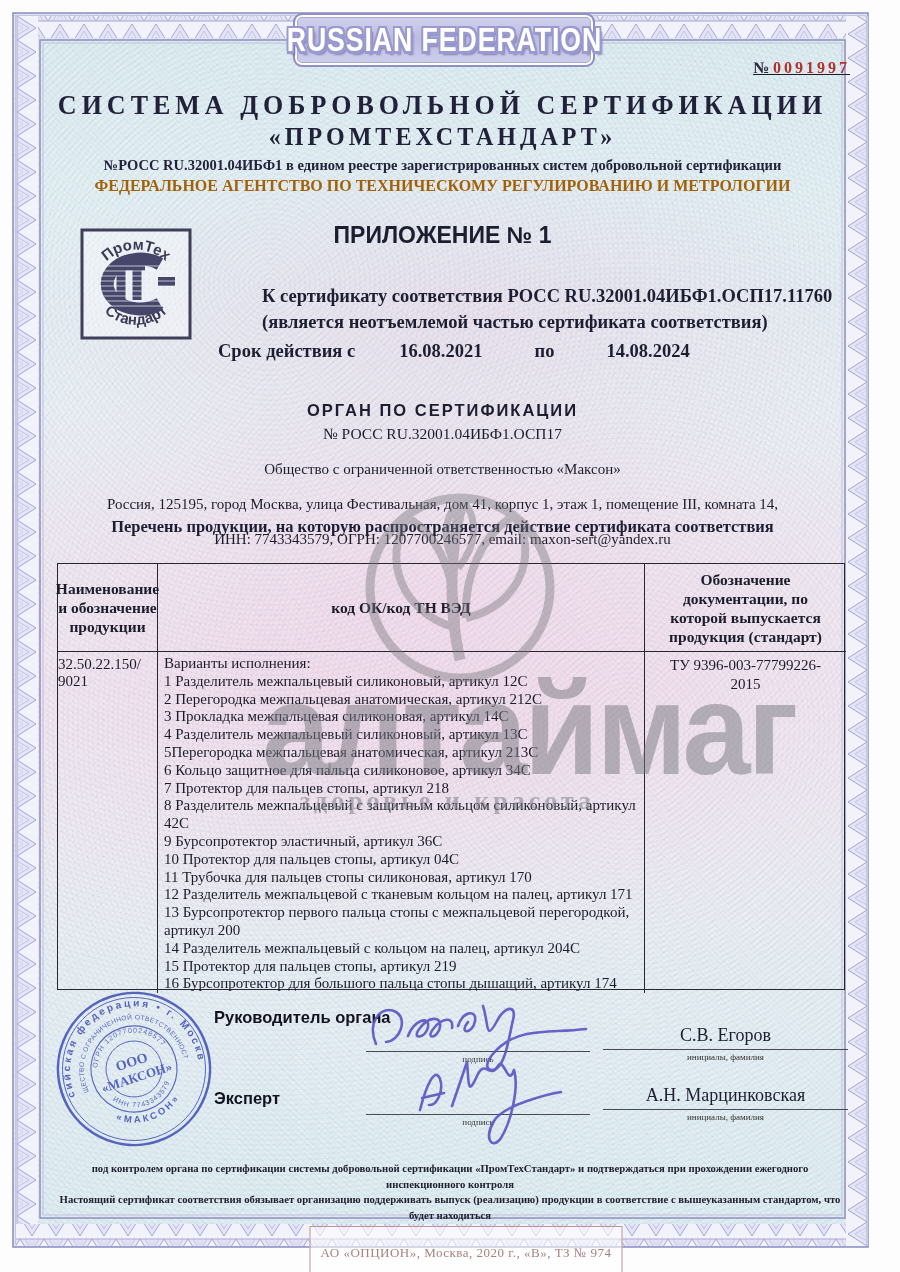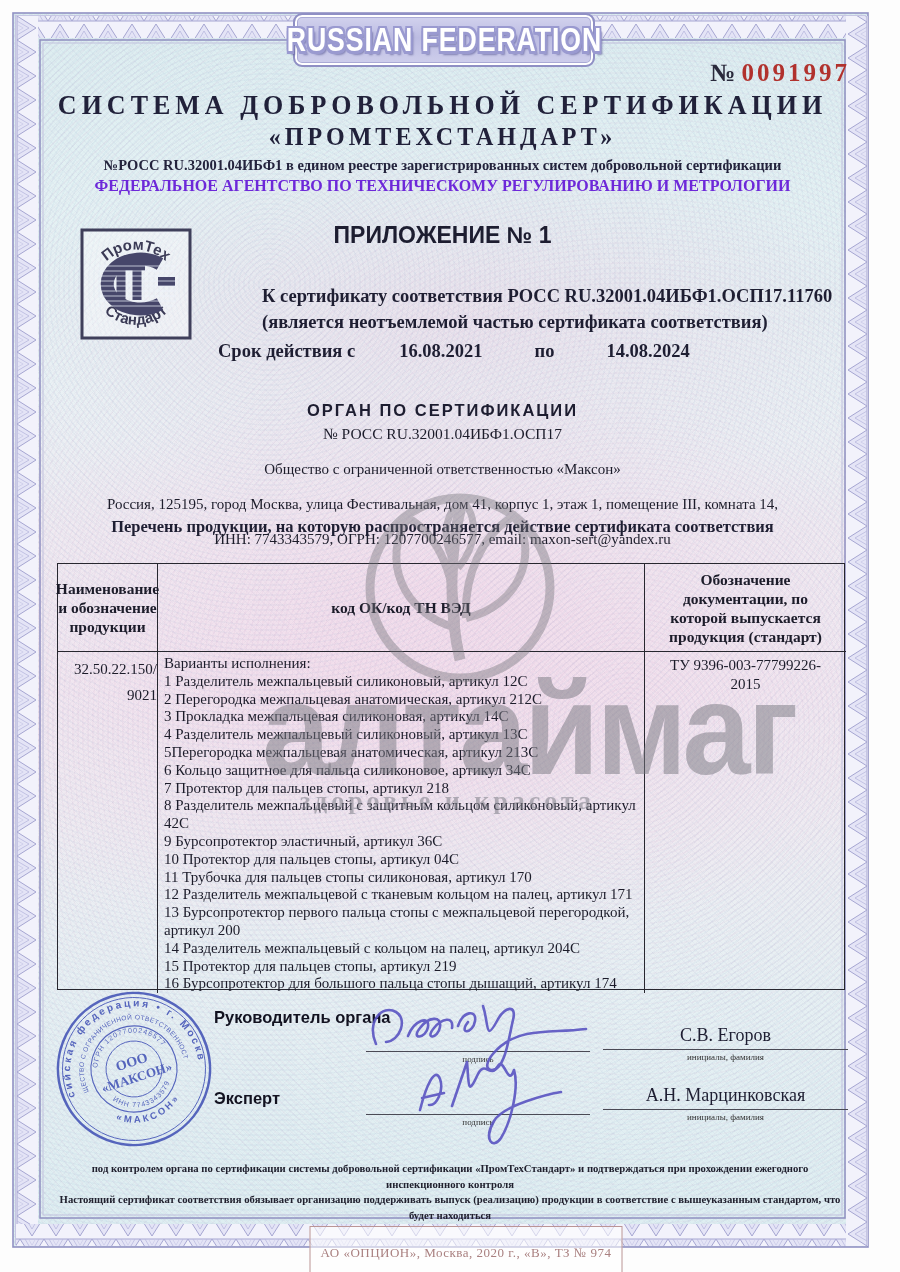--- a/index.html
+++ b/index.html
@@ -28,30 +28,30 @@
       background:linear-gradient(180deg,#d4d4ef,#bcbce2 45%,#cfcfec);
       border:2px solid #8f8fc4;border-radius:9px;
       box-shadow:inset 0 0 0 2px #fff, inset 0 0 0 3px #aaaad6;
       display:flex;align-items:center;justify-content:center;}
   .banner-text{font-family:"Liberation Sans", sans-serif;font-weight:bold;font-size:29px;
       letter-spacing:1px;color:#fff;transform:scaleY(1.15) scaleX(.92);
       text-shadow:-2px 0 0 #9a9ad0,2px 0 0 #9a9ad0,0 -2px 0 #9a9ad0,0 2px 0 #9a9ad0,
                   -2px -2px 0 #9a9ad0,2px 2px 0 #9a9ad0,-2px 2px 0 #9a9ad0,2px -2px 0 #9a9ad0,
                   3px 3px 2px rgba(80,80,140,.6);white-space:nowrap;}
   
-  .serial{position:absolute;left:680px;top:59px;width:170px;text-align:right;font-size:25px;white-space:nowrap;}
+  .serial{position:absolute;left:680px;top:59px;width:170px;text-align:right;font-size:16px;white-space:nowrap;text-decoration:underline;}
   .serial .pref{color:#2a2a3c;font-weight:bold;}
   .serial .num{color:#b1312d;font-weight:bold;letter-spacing:3px;font-family:"Liberation Serif",serif;}
 
   
   .hdr{position:absolute;left:40px;top:90px;width:805px;text-align:center;color:#21213a;}
   .hdr .l1{font-size:26px;font-weight:bold;letter-spacing:5px;transform:scaleY(1.08);}
   .hdr .l2{font-size:24px;font-weight:bold;letter-spacing:4px;margin-top:3px;transform:scaleY(1.08);}
   .hdr .l3{font-size:14.5px;font-weight:bold;margin-top:7px;color:#23233c;}
-  .hdr .l4{font-size:16px;font-weight:bold;margin-top:3px;color:#6d28d9;}
+  .hdr .l4{font-size:16px;font-weight:bold;margin-top:3px;color:#a16207;}
 
   .appendix-title{position:absolute;left:40px;top:222px;width:805px;text-align:center;
       font-family:"Liberation Sans", sans-serif;font-weight:bold;font-size:23px;color:#1d1d30;}
 
   .logo{position:absolute;left:76px;top:224px;}
 
   .certlines{position:absolute;left:218px;top:283px;width:632px;font-size:18.5px;font-weight:bold;
       line-height:26px;color:#1e1e32;margin-left:44px;}
   .validity{position:absolute;left:218px;top:341px;font-size:18.5px;font-weight:bold;color:#1e1e32;white-space:nowrap;}
   .validity .gap1{display:inline-block;width:44px;}
@@ -68,21 +68,21 @@
   
   .ptable{position:absolute;left:57px;top:563px;width:788px;height:427px;
       display:grid;grid-template-columns:100px 487px 201px;grid-template-rows:88px 1fr;
       border:1.6px solid #27272f;box-sizing:border-box;}
   .cell{border-right:1.4px solid #27272f;border-bottom:1.4px solid #27272f;box-sizing:border-box;
       font-size:15px;}
   .cell:nth-child(3n){border-right:none;}
   .cell.last-row{border-bottom:none;}
   .th{font-weight:bold;display:flex;align-items:center;justify-content:center;text-align:center;
       font-size:15.5px;line-height:19px;padding:4px 8px;}
-  .code-cell{white-space:pre-line;text-align:right;padding-top:4px;line-height:26px;}
+  .code-cell{white-space:pre-line;text-align:left;padding-top:4px;line-height:17px;}
   .name-cell{padding:3px 2px 0 6px;line-height:17.8px;}
   .std-cell{text-align:center;padding:4px 14px 0;line-height:19px;}
   .product-item{line-height:17.8px;}
 
   
   .role{position:absolute;font-family:"Liberation Sans", sans-serif;font-weight:bold;font-size:16.5px;color:#121220;}
   .sig-line{position:absolute;height:0;border-top:1.6px solid #4a4a55;}
   .under-label{position:absolute;font-size:9px;color:#333;text-align:center;}
   .person{position:absolute;font-size:18px;color:#1e1e32;text-align:center;}
 

